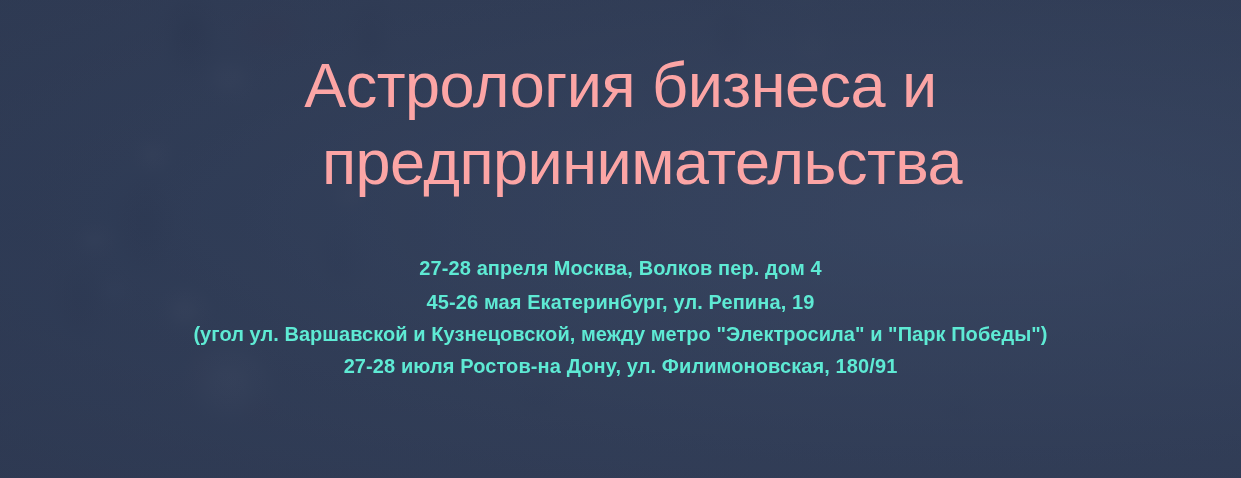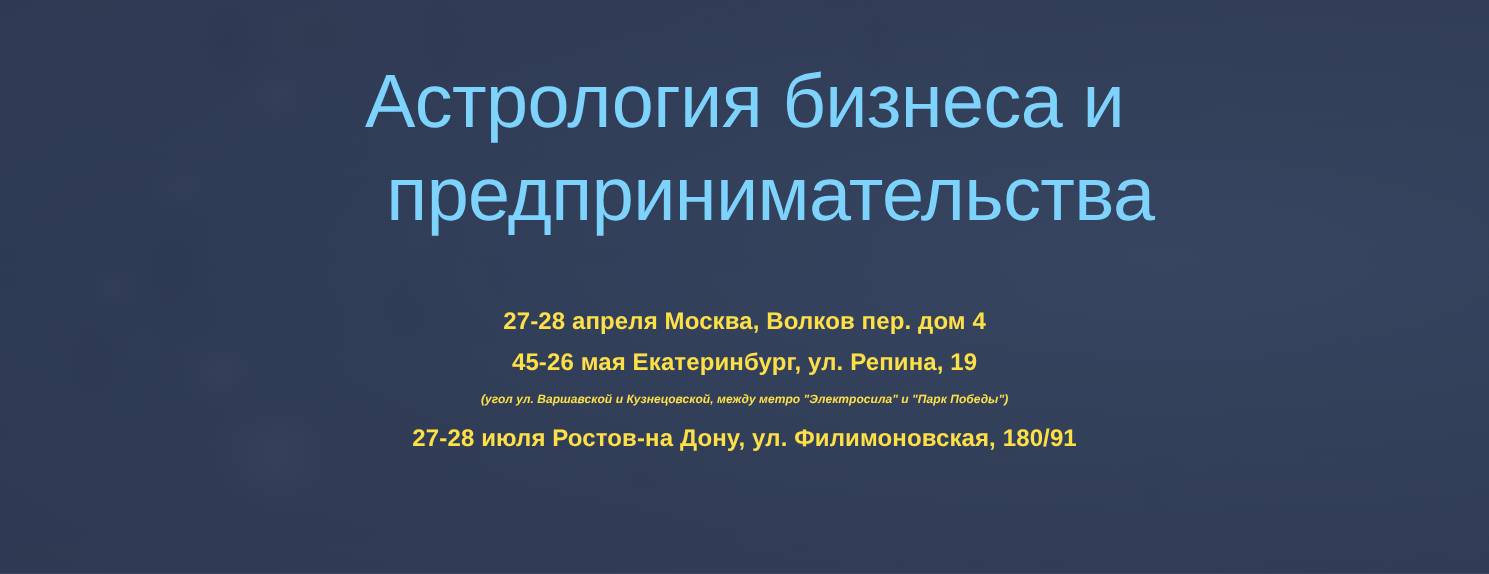--- a/index.html
+++ b/index.html
@@ -100,44 +100,43 @@
   #content {
     position:absolute;
     inset:0;
     display:flex;
     flex-direction:column;
     align-items:center;
     text-align:center;
   }
 
   .title {
-    color:#7dd3fc;
+    color:#fca5a5;
     font-size:63px;
     line-height:75px;
     font-weight:400;
     letter-spacing:-0.5px;
     width:100%;
     text-rendering:optimizeLegibility;
   }
   #title-line-1 { margin-top:48px; }
   #title-line-2 { margin-top:2px;padding-left:43px; }
 
   .subline {
-    color:#fde047;
+    color:#5eead4;
     font-weight:bold;
     font-size:20px;
     line-height:34px;
     letter-spacing:0.1px;
   }
   #sub-line-1 { margin-top:51px; }
   .subline.small {
-    font-size:10px;
+    font-size:20px;
     line-height:30px;
     letter-spacing:0.05px;
-    font-style:italic;
   }
 </style>
 </head>
 <body>
 
 <div id="hero">
 
   <div id="photo"></div>
   <div id="overlay"></div>
   <div id="overlay2"></div>

